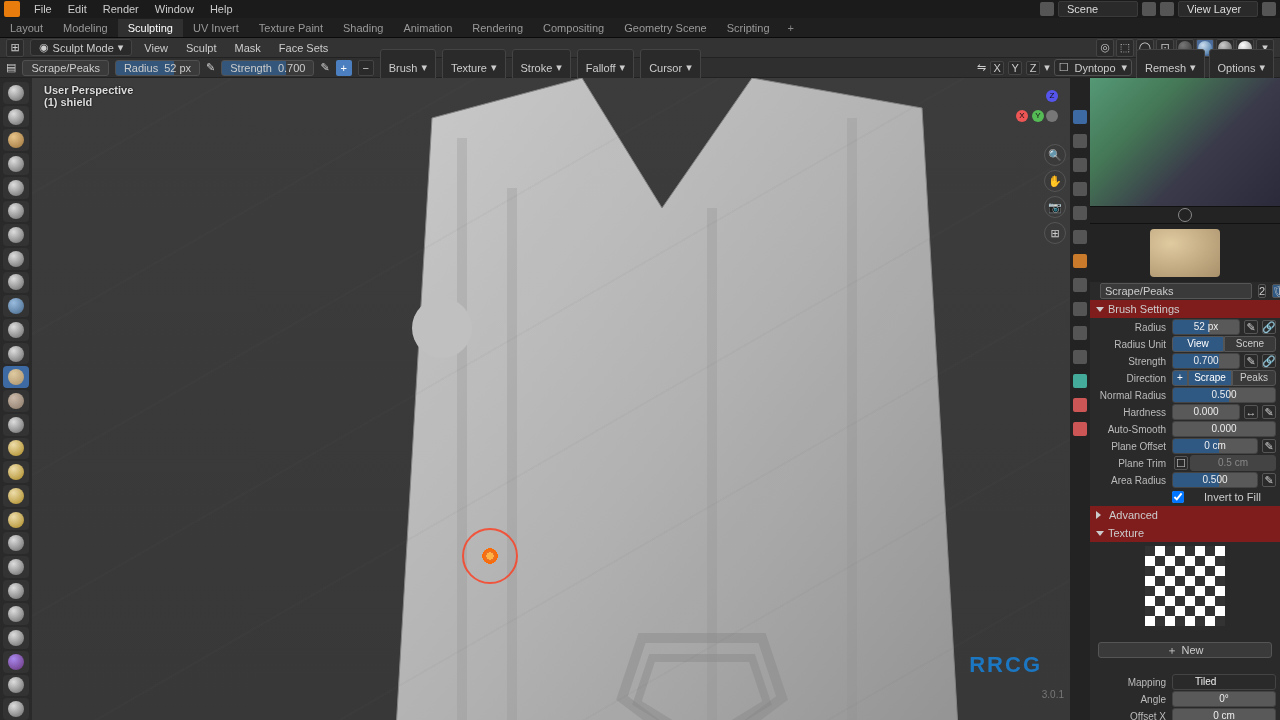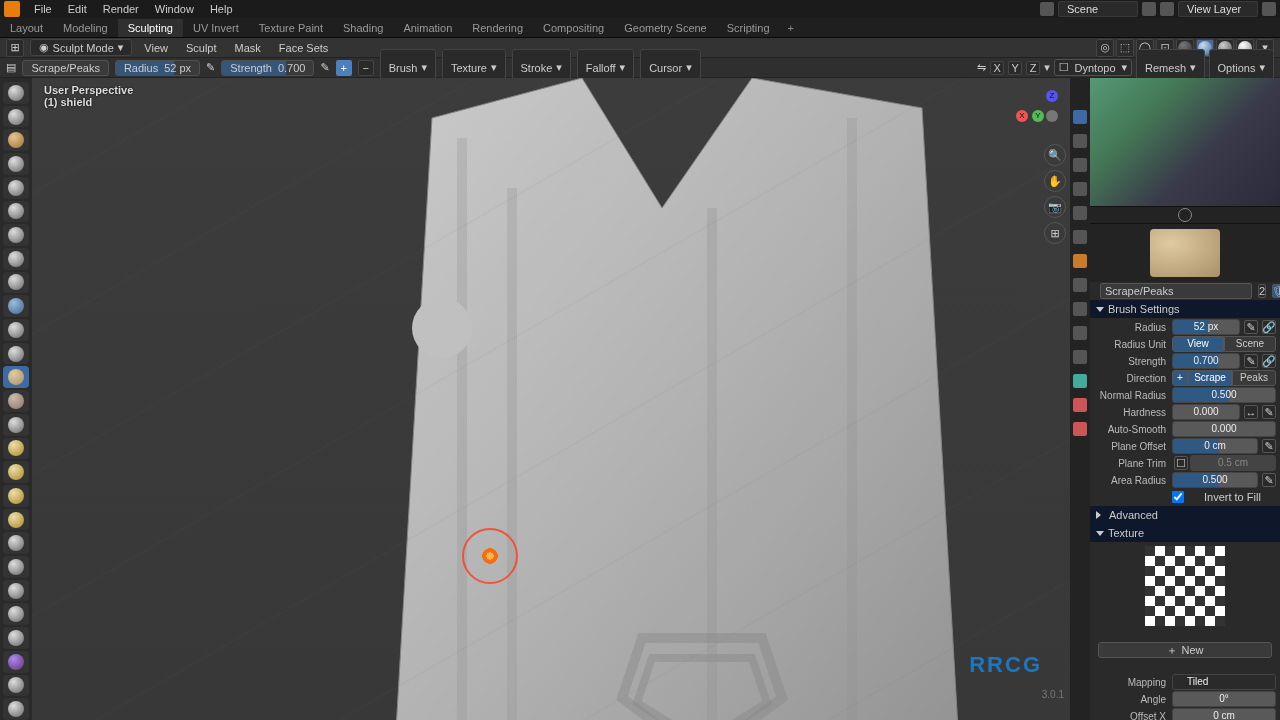--- a/index.html
+++ b/index.html
@@ -48,21 +48,21 @@
 .tabcol .ticon{width:14px;height:14px;background:#555;border-radius:2px;cursor:pointer}
 .tabcol .ticon.active{background:#3d6aa3}
 .props{flex:1;overflow:hidden}
 .props .webcam{width:190px;height:128px;background:linear-gradient(135deg,#597 0%,#475 30%,#3a3a4a 60%,#2a2a3a 100%);position:relative}
 .props .search{height:18px;background:#232323;display:flex;align-items:center;justify-content:center;border-top:1px solid #111;border-bottom:1px solid #111}
 .props .search .sico{width:14px;height:14px;border:1px solid #888;border-radius:50%}
 .props .brushprev{height:58px;background:#232323;display:flex;align-items:center;justify-content:center}
 .props .brushprev .bp{width:70px;height:48px;border-radius:4px;background:radial-gradient(ellipse at 30% 30%,#e0caa0,#a8906a)}
 .props .brushname{height:18px;background:#2a2a2a;display:flex;align-items:center;padding:0 6px;gap:4px}
 .props .brushname input{flex:1;background:#3a3a3a;border:1px solid #555;border-radius:2px;color:#ccc;padding:1px 4px;font-size:11px}
-.props .sec-h{height:18px;background:#0f172a;display:flex;align-items:center;padding:0 6px;gap:4px;cursor:pointer}
+.props .sec-h{height:18px;background:#7f1d1d;display:flex;align-items:center;padding:0 6px;gap:4px;cursor:pointer}
 .props .sec-h .arrow{width:0;height:0;border-left:4px solid transparent;border-right:4px solid transparent;border-top:5px solid #ccc}
 .props .sec-h .arrow.right{border-top:4px solid transparent;border-bottom:4px solid transparent;border-left:5px solid #ccc}
 .props .row{height:16px;display:flex;align-items:center;padding:0 4px;margin:1px 0}
 .props .row .lbl{width:78px;text-align:right;padding-right:6px;color:#bbb;font-size:10px}
 .props .row .val{flex:1;display:flex;align-items:center;gap:2px}
 .props .numfield{flex:1;height:16px;background:#595959;border:1px solid #444;border-radius:3px;text-align:center;line-height:14px;color:#eee;font-size:10px}
 .props .numfield.blue{background:linear-gradient(90deg,#2f5883 55%,#595959 55%)}
 .props .numfield.blue2{background:linear-gradient(90deg,#2f5883 70%,#595959 70%)}
 .props .seg{flex:1;height:16px;display:flex}
 .props .seg .sbtn{flex:1;background:#3a3a3a;border:1px solid #555;text-align:center;line-height:14px;font-size:10px;cursor:pointer}
@@ -457,21 +457,21 @@
           <span class="arrow"></span>
           <span>Texture</span>
         </div>
 
       <div class="texprev"></div>
       <div class="newbtn"><span style="margin-right:4px">＋</span><span>New</span></div>
 
       <div class="row">
           <span class="lbl">Mapping</span>
           <div class="val">
-            <div class="numfield" style="text-align:left;padding-left:14px;background:#2a2a2a">Tiled</div>
+            <div class="numfield" style="text-align:left;padding-left:22px;background:#2a2a2a">Tiled</div>
           </div>
         </div>
       <div class="row">
           <span class="lbl">Angle</span>
           <div class="val">
             <div class="numfield">0°</div>
           </div>
         </div>
       <div class="row">
           <span class="lbl">Offset X</span>

